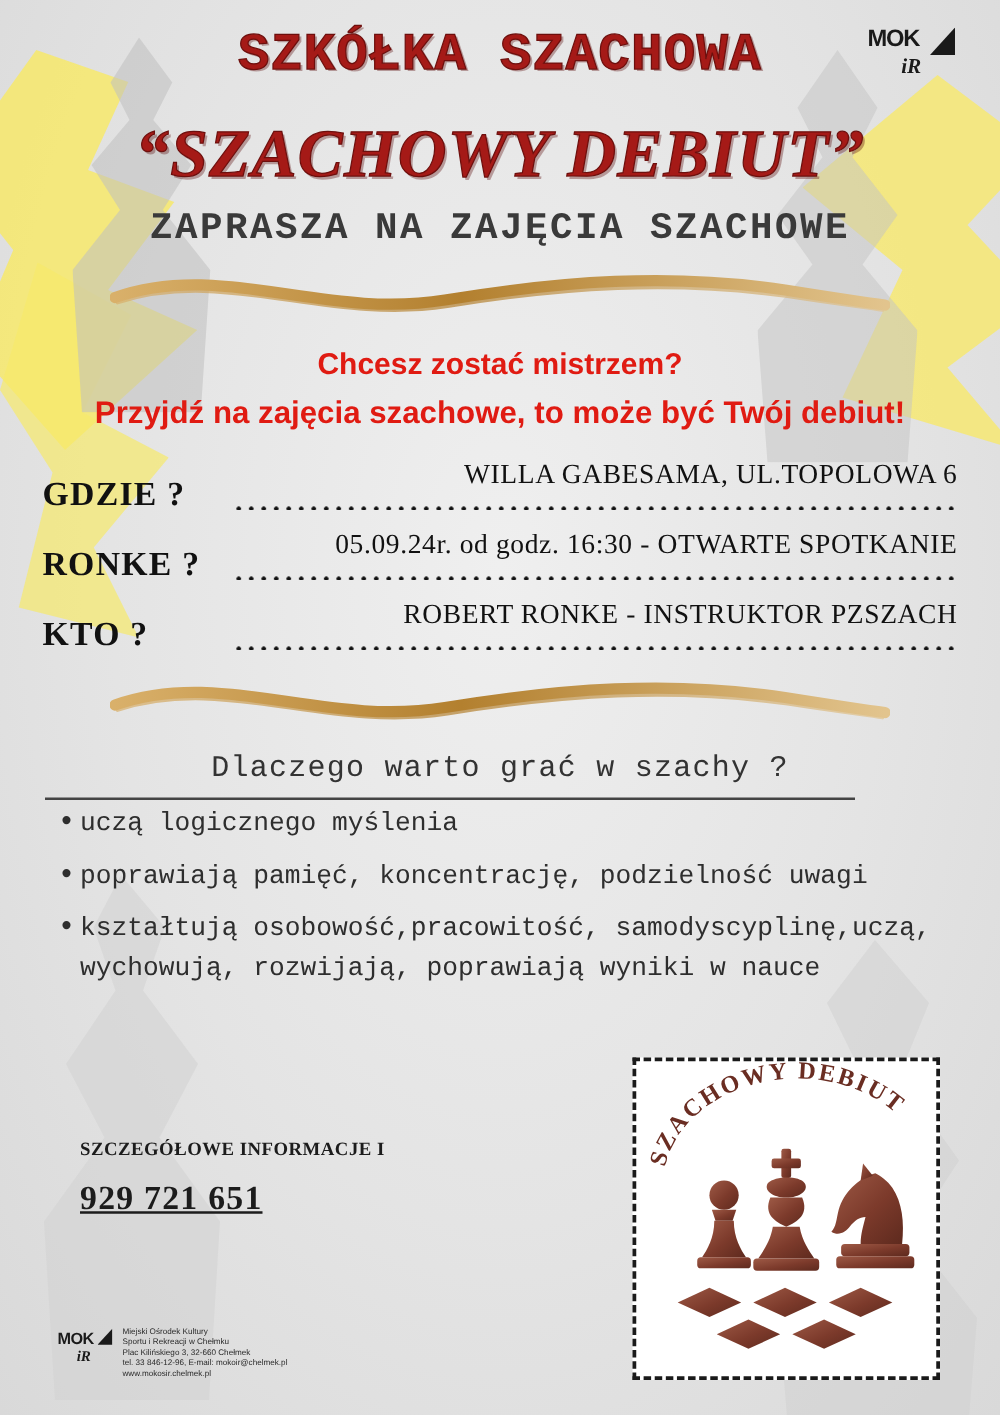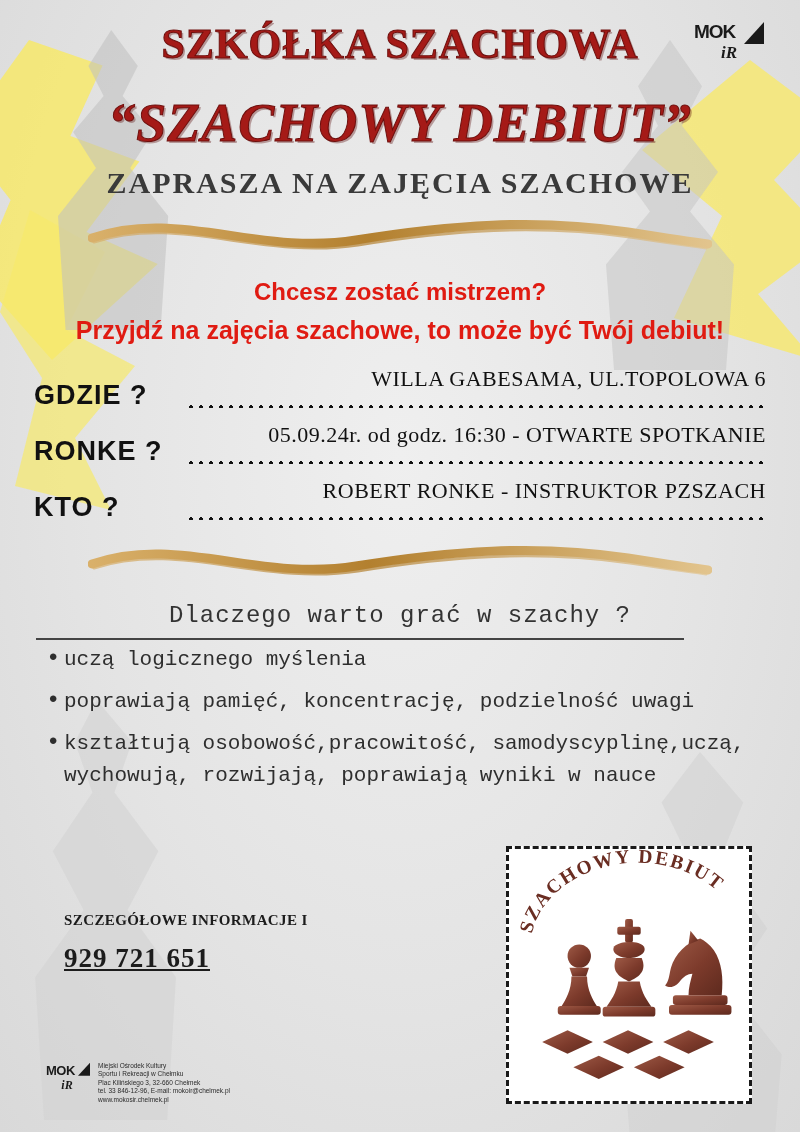--- a/index.html
+++ b/index.html
@@ -105,21 +105,21 @@
     text-align: center;
   }
 
   
   .title1 {
     position: absolute;
     top: 20px;
     left: 0;
     width: 100%;
     text-align: center;
-    font-family: Liberation Serif, serif;
+    font-family: Liberation Mono, monospace;
     font-weight: bold;
     font-size: 42px;
     letter-spacing: 1px;
     color: #a51a17;
     -webkit-text-stroke: 1px #6d0f0d;
     text-shadow: 2px 2px 0 rgba(90,10,8,.35);
   }
   .title2 {
     position: absolute;
     top: 92px;
@@ -134,21 +134,21 @@
     color: #a51a17;
     -webkit-text-stroke: 1px #6d0f0d;
     text-shadow: 2px 2px 0 rgba(90,10,8,.35);
   }
   .title3 {
     position: absolute;
     top: 166px;
     left: 0;
     width: 100%;
     text-align: center;
-    font-family: Liberation Serif, serif;
+    font-family: Liberation Mono, monospace;
     font-weight: bold;
     font-size: 30px;
     letter-spacing: 2px;
     color: #3a3a3a;
   }
 
   
   .wave {
     position: absolute;
     left: 88px;
@@ -192,21 +192,21 @@
   .info-row {
     position: relative;
     height: 56px;
   }
   .info-label {
     position: absolute;
     left: 0;
     top: 14px;
     width: 148px;
     text-align: left;
-    font-family: Liberation Sans, sans-serif;
+    font-family: Liberation Serif, serif;
     font-weight: bold;
     font-size: 27px;
     color: #111;
     letter-spacing: 1px;
   }
   .info-value {
     position: absolute;
     left: 152px;
     right: 0;
     top: 0;

